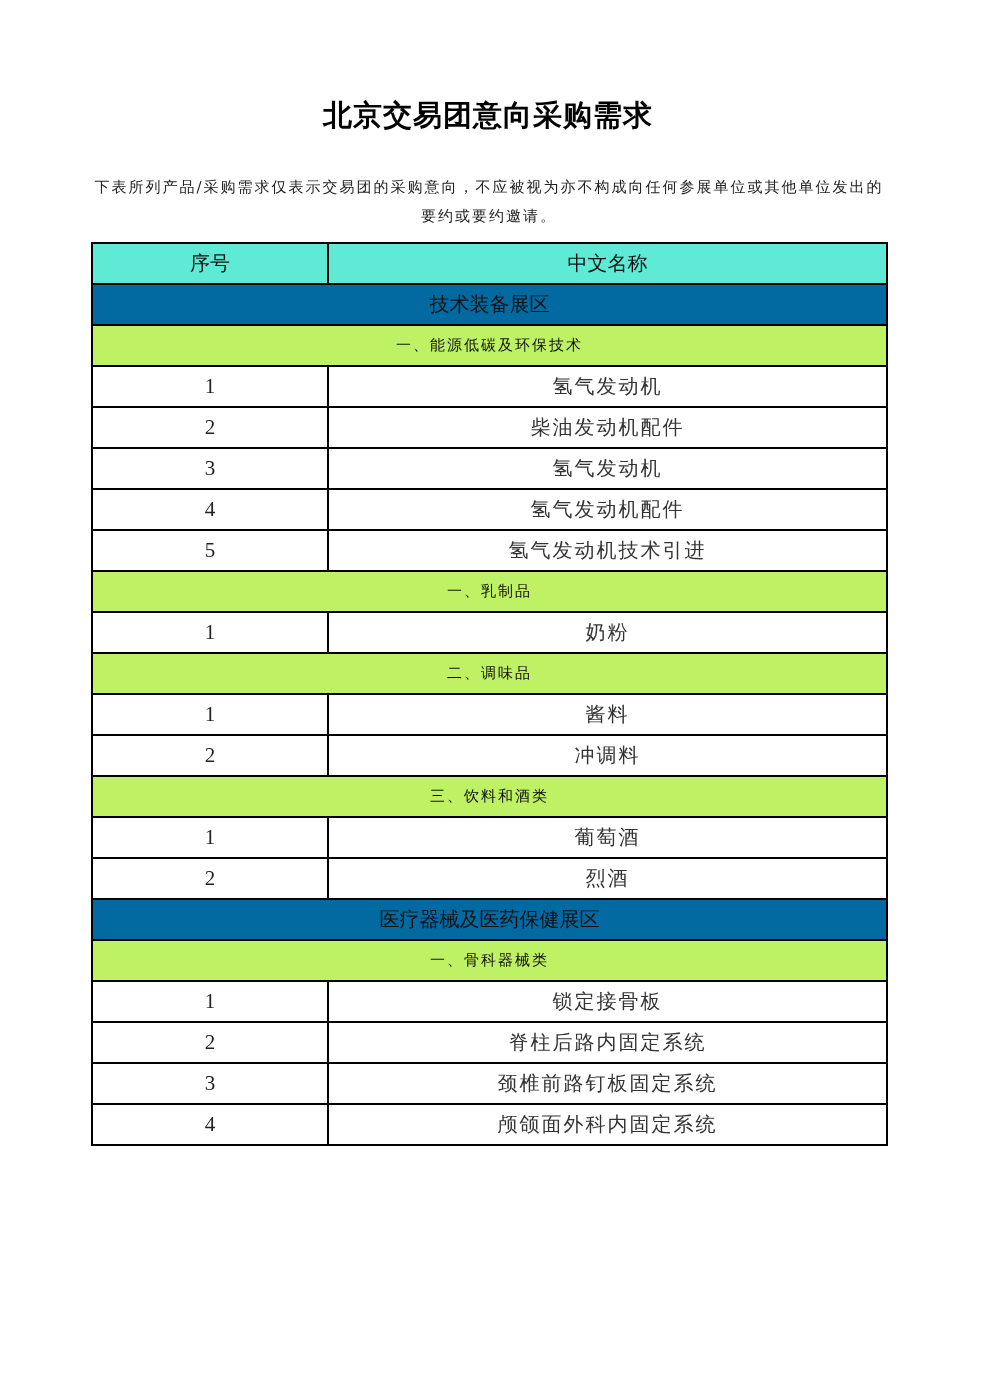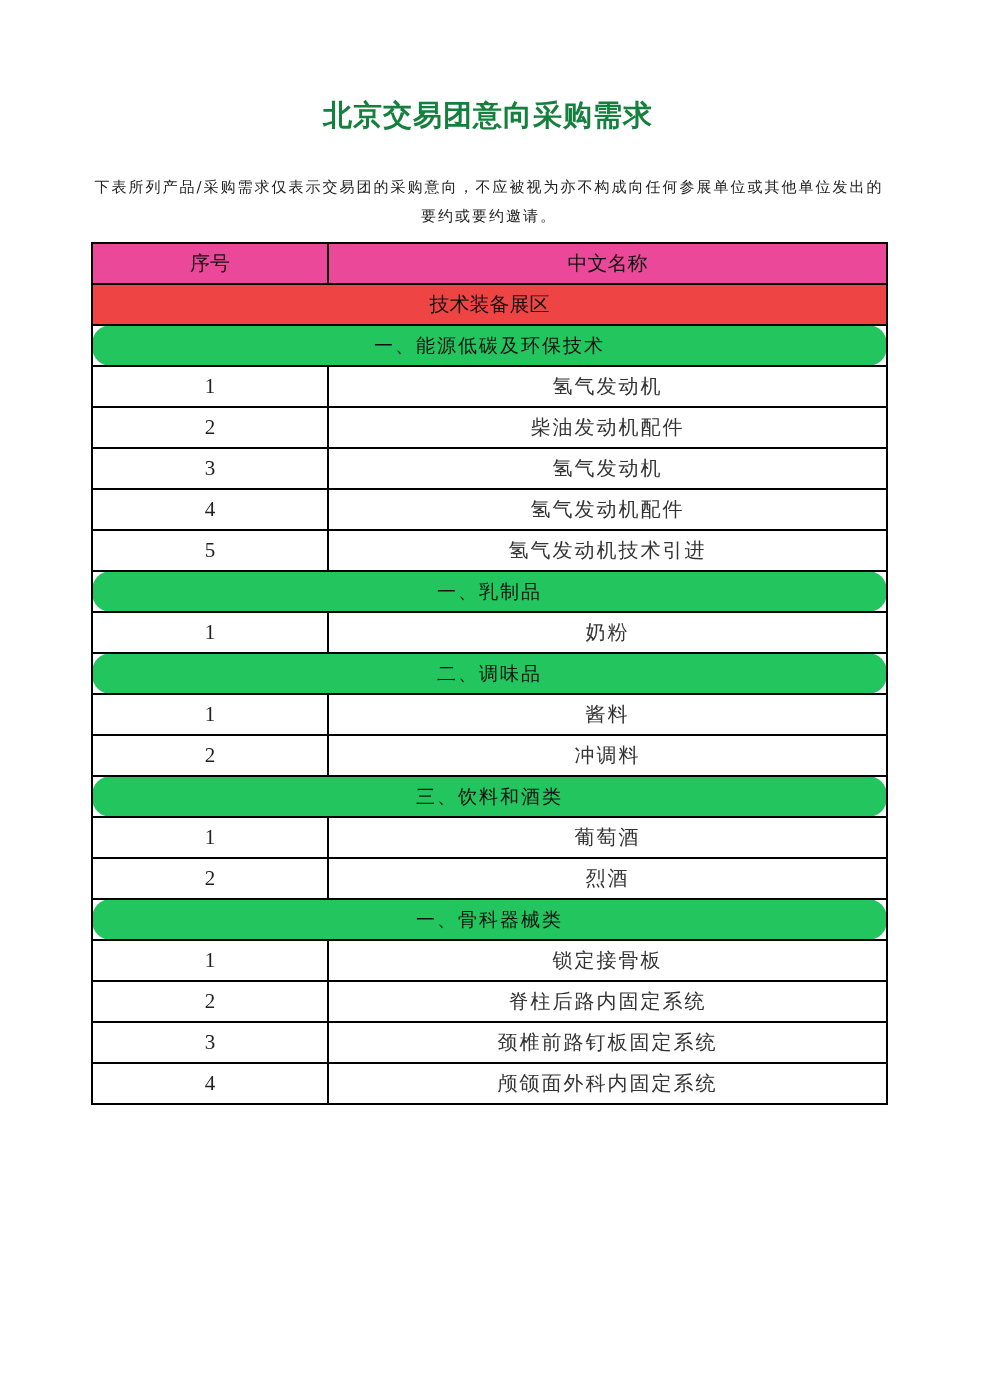--- a/index.html
+++ b/index.html
@@ -1,25 +1,25 @@
 <!DOCTYPE html>
 <html><head>
 <meta charset="utf-8">
 <style>
   html, body { margin: 0; padding: 0; background: #ffffff; }
   body { width: 996px; height: 1386px; position: relative; font-family: "DejaVu Serif", "Liberation Serif", serif; color: #111; }
-  .title { position: absolute; top: 96px; left: 0; width: 976px; text-align: center; font-family: "DejaVu Sans", "Liberation Sans", sans-serif; font-weight: bold; font-size: 29px; letter-spacing: 1px; color: #15803d; }
+  .title { position: absolute; top: 96px; left: 0; width: 976px; text-align: center; font-family: "DejaVu Sans", "Liberation Sans", sans-serif; font-weight: bold; font-size: 29px; letter-spacing: 1px; color: #000000; }
   .intro { position: absolute; top: 173px; left: 92px; width: 794px; text-align: center; font-size: 15px; line-height: 29px; letter-spacing: 2px; color: #222; }
   table.req { position: absolute; top: 242px; left: 91px; width: 795px; border-collapse: collapse; table-layout: fixed; }
   table.req td, table.req th { border: 2px solid #000; height: 39px; padding: 0; text-align: center; vertical-align: middle; font-weight: normal; }
   col.c1 { width: 236px; }
   col.c2 { width: 559px; }
-  .hdr th { background: #ec4899; font-family: Liberation Serif, serif; font-size: 20px; color: #111; }
-  .zone td { background: #ef4444; font-family: "DejaVu Sans", "Liberation Sans", sans-serif; font-size: 20px; color: #111; }
-  .cat td { background: #22c55e; font-weight: bold; font-size: 19px; letter-spacing: 2px; color: #111; border-radius: 19px; }
+  .hdr th { background: #5eead4; font-family: Liberation Serif, serif; font-size: 20px; color: #111; }
+  .zone td { background: #0369a1; font-family: "DejaVu Sans", "Liberation Sans", sans-serif; font-size: 20px; color: #111; }
+  .cat td { background: #bef264; font-weight: bold; font-size: 15px; letter-spacing: 2px; color: #111; }
   .item td.num { font-family: "Liberation Serif", "DejaVu Serif", serif; font-size: 21px; color: #222; }
   .item td.name { font-size: 20px; letter-spacing: 2px; color: #333; }
 </style>
 </head>
 <body>
 
 <div class="title">北京交易团意向采购需求</div>
 <div class="intro">下表所列产品/采购需求仅表示交易团的采购意向，不应被视为亦不构成向任何参展单位或其他单位发出的要约或要约邀请。</div>
 
 <table class="req">
@@ -82,20 +82,23 @@
         <td colspan="2">三、饮料和酒类</td>
       </tr>
       <tr class="item">
         <td class="num">1</td>
         <td class="name">葡萄酒</td>
       </tr>
       <tr class="item">
         <td class="num">2</td>
         <td class="name">烈酒</td>
       </tr>
+      <tr class="zone">
+        <td colspan="2">医疗器械及医药保健展区</td>
+      </tr>
       <tr class="cat">
         <td colspan="2">一、骨科器械类</td>
       </tr>
       <tr class="item">
         <td class="num">1</td>
         <td class="name">锁定接骨板</td>
       </tr>
       <tr class="item">
         <td class="num">2</td>
         <td class="name">脊柱后路内固定系统</td>

